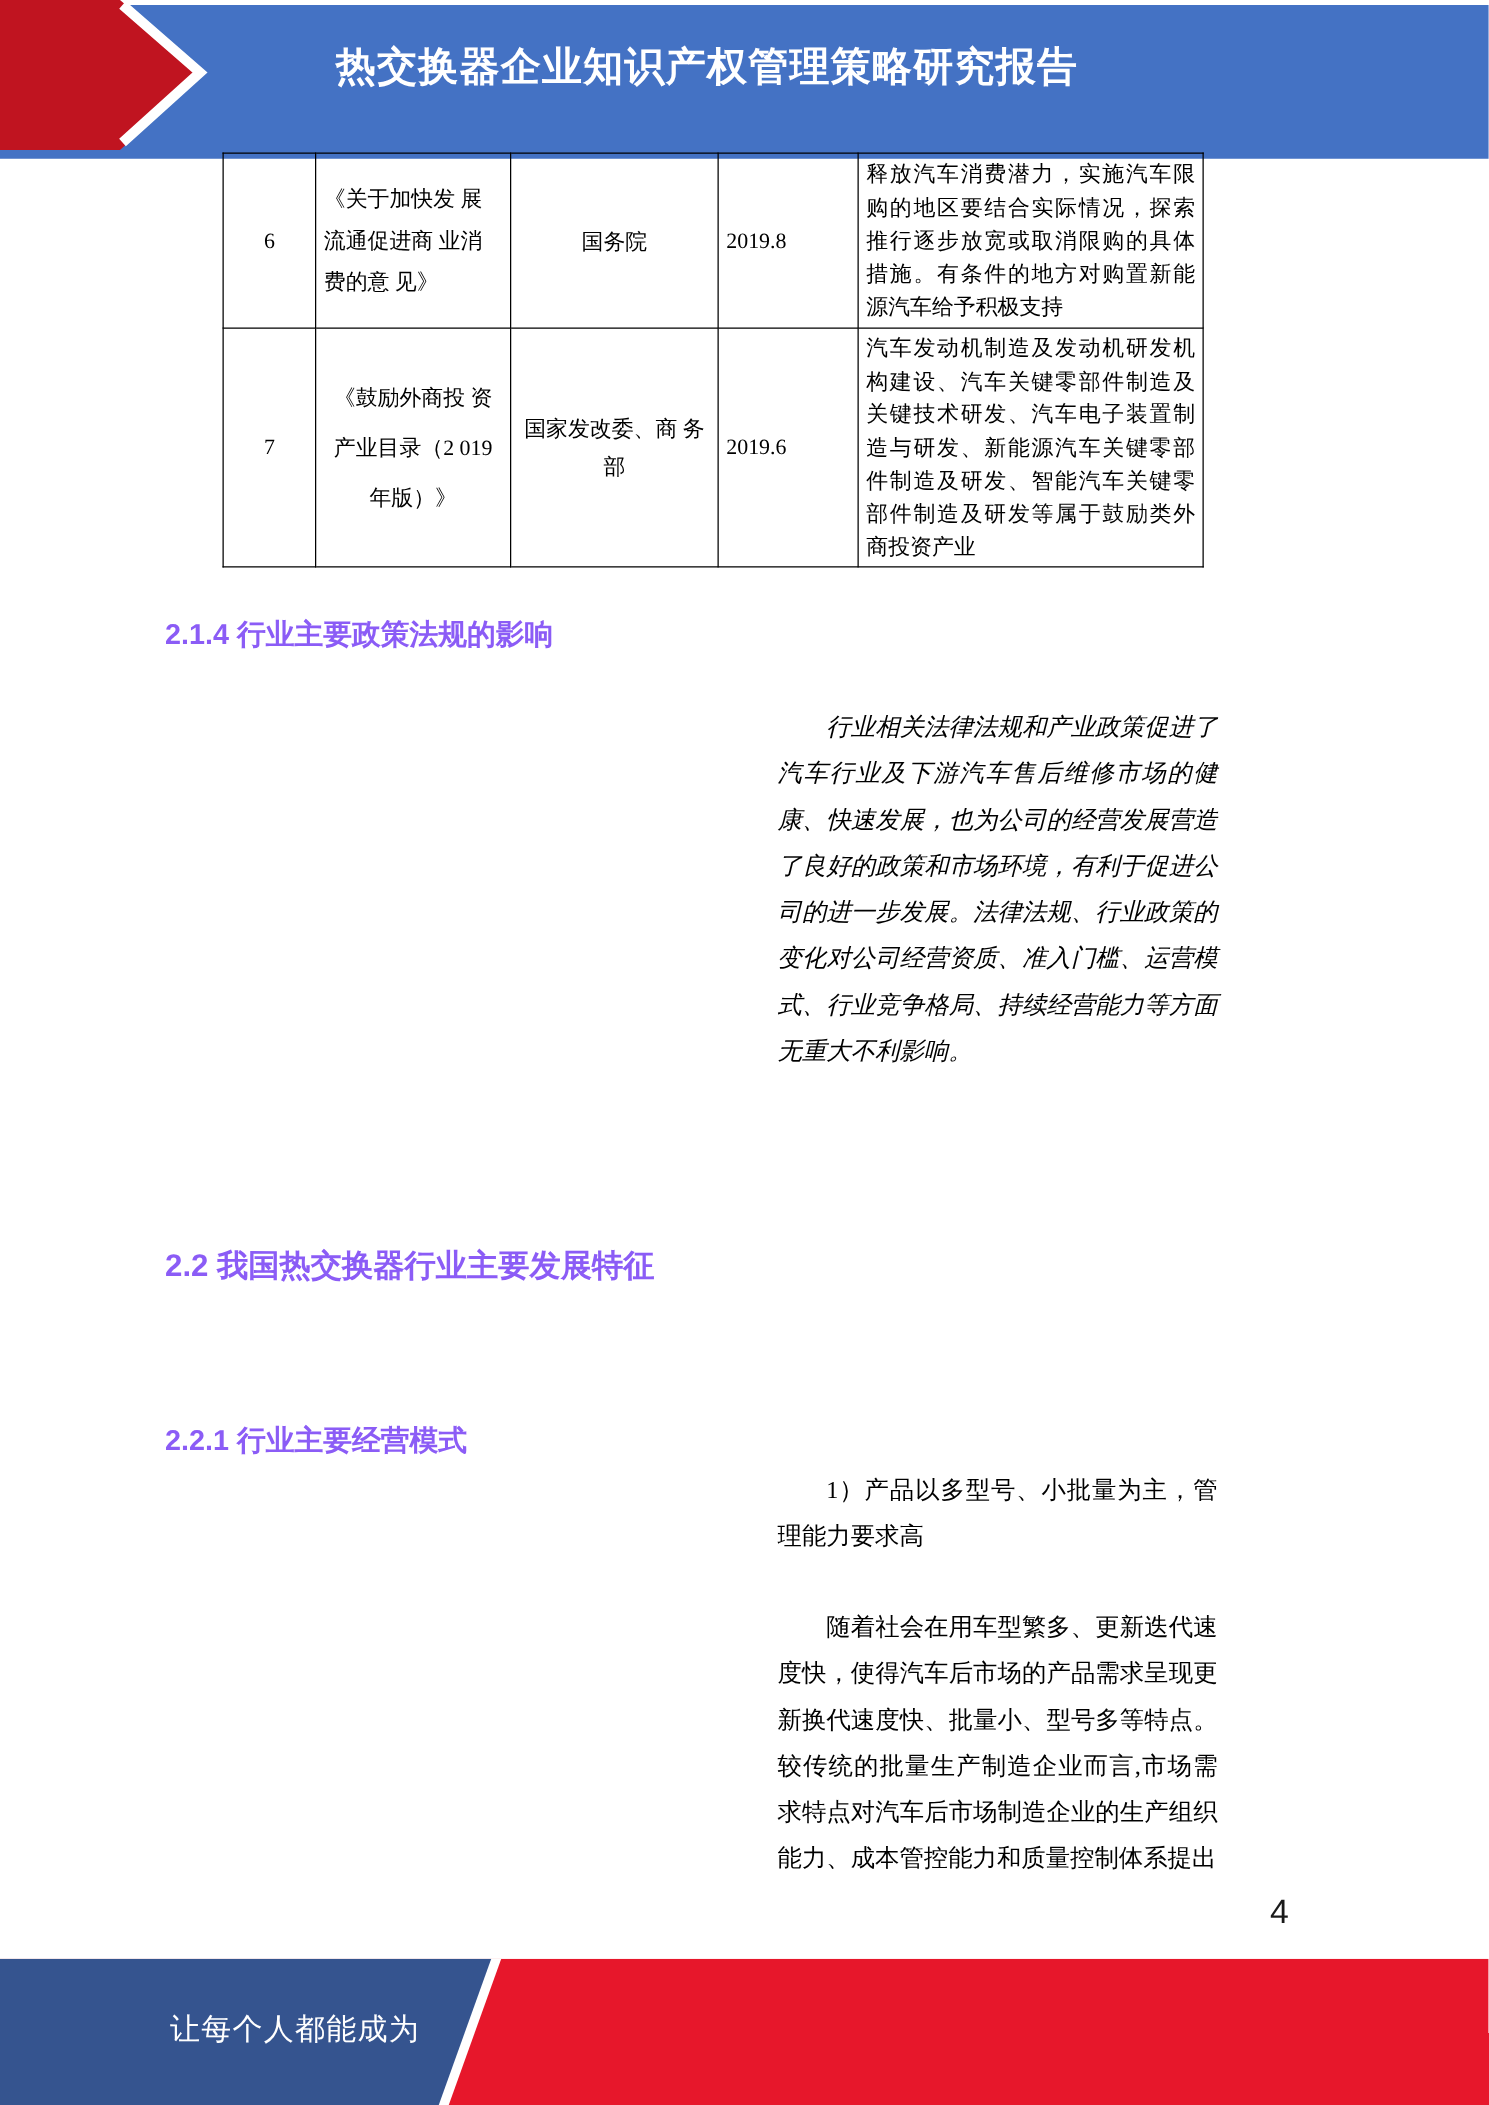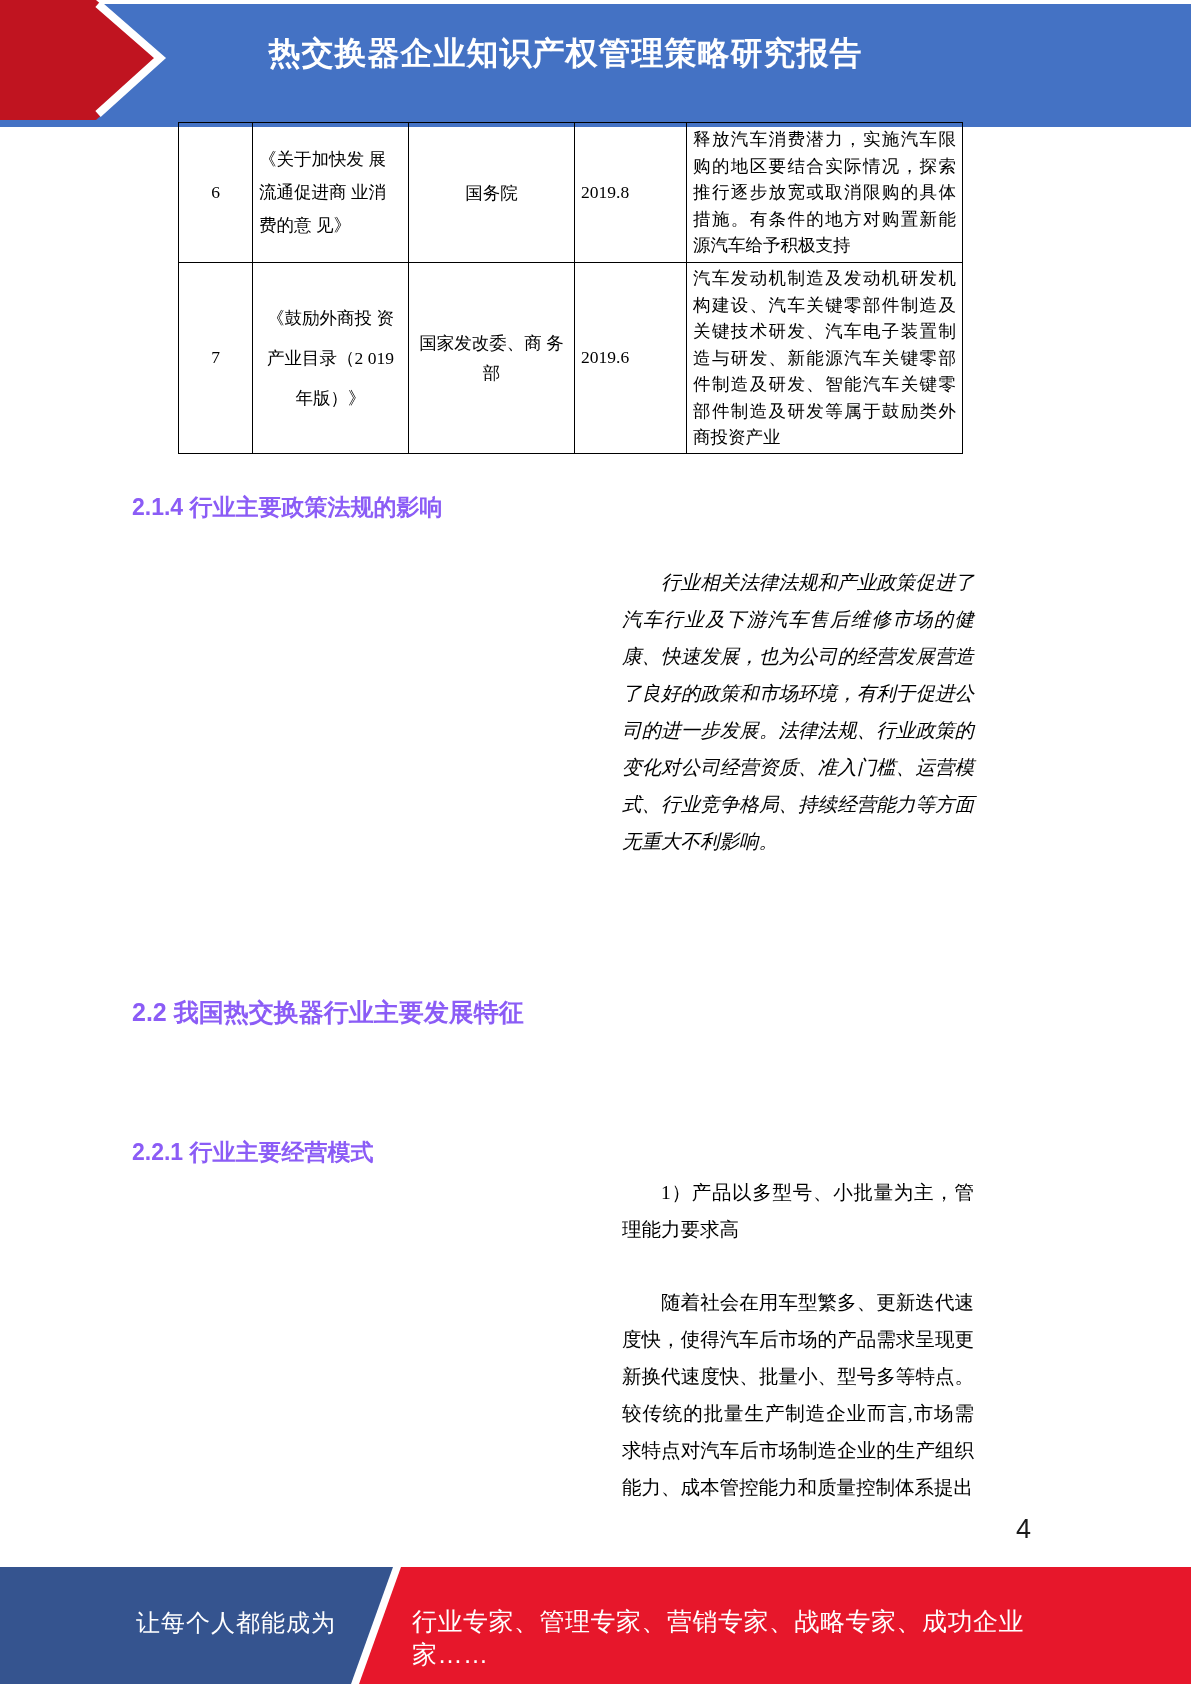--- a/index.html
+++ b/index.html
@@ -123,14 +123,13 @@
 
 <div class="page-number">4</div>
 
 <div class="footer">
   <svg width="1191" height="117" viewBox="0 0 1191 117">
     <rect x="0" y="0" width="1191" height="117" fill="#e7172b"></rect>
     <polygon points="0,0 401,0 359,117 0,117" fill="#ffffff"></polygon>
     <polygon points="0,0 393,0 351,117 0,117" fill="#35548f"></polygon>
   </svg>
   <div class="footer-left-text">让每个人都能成为</div>
-  <div class="footer-right-text">行业专家、管理专家、营销专家、战略专家、成功企业家……</div>
 </div>
 
 </body></html>

